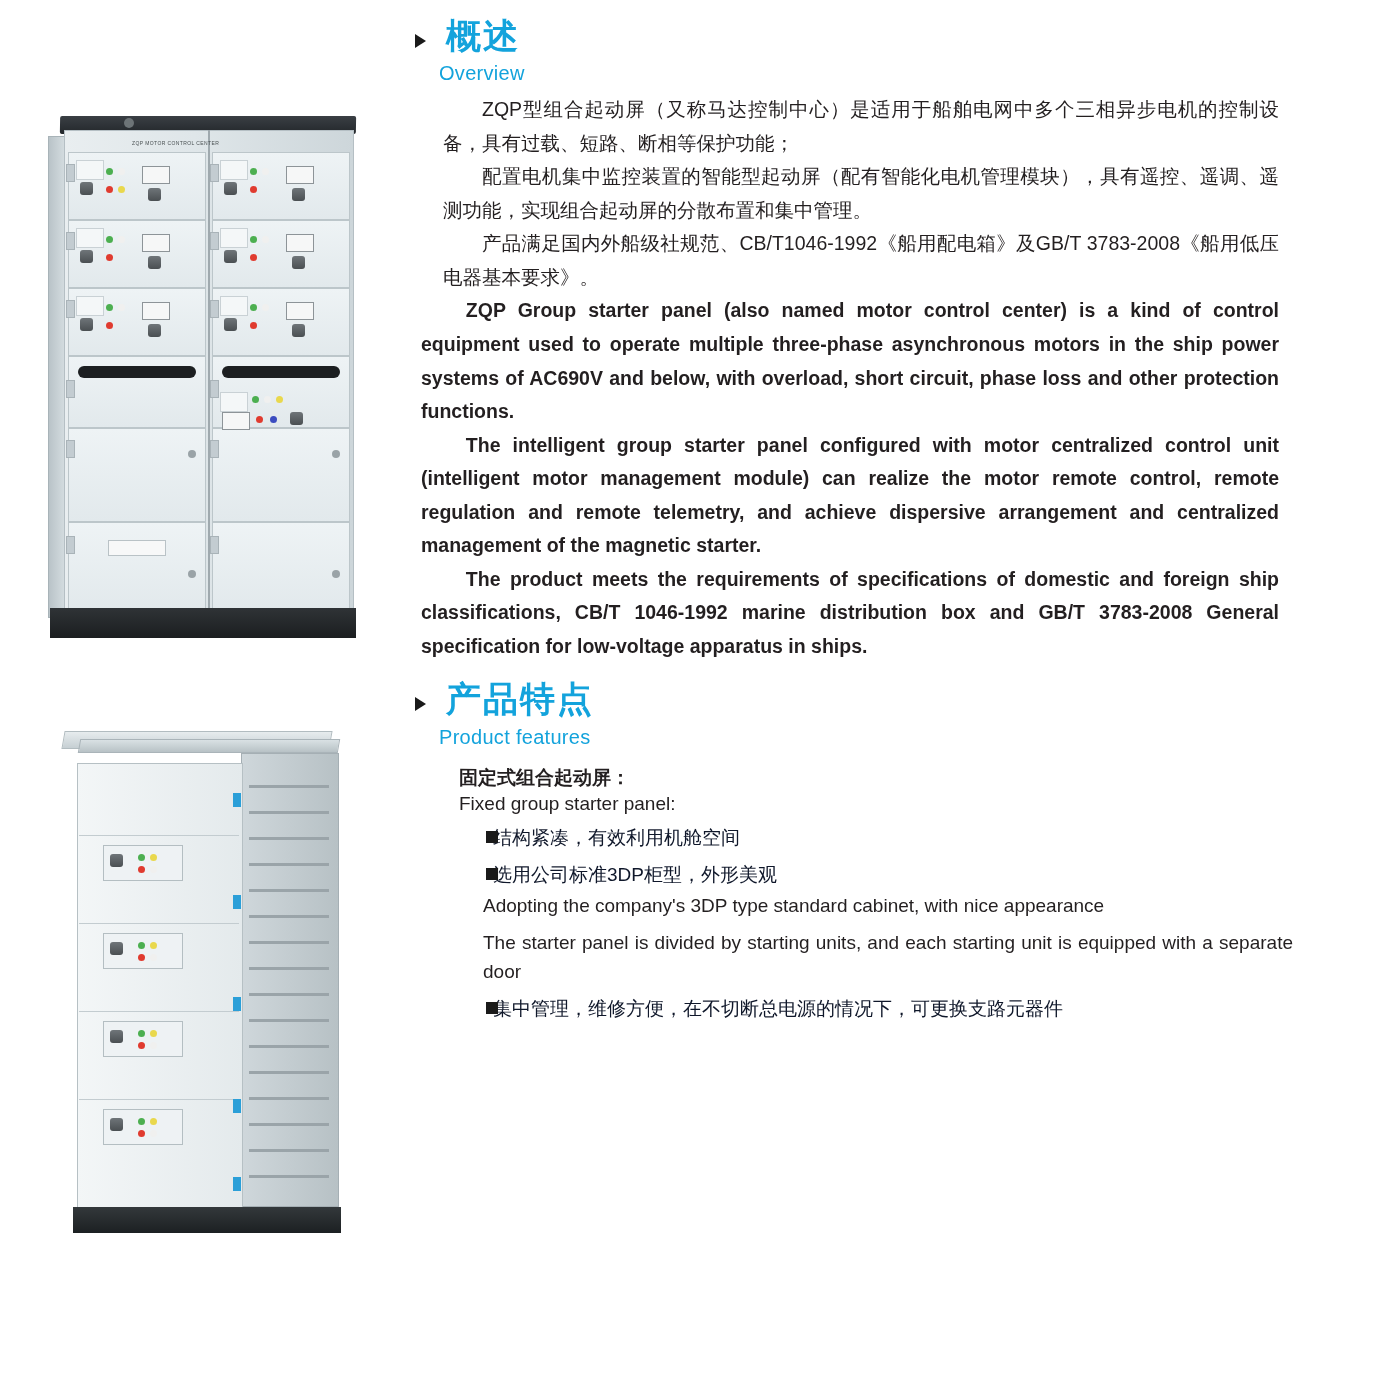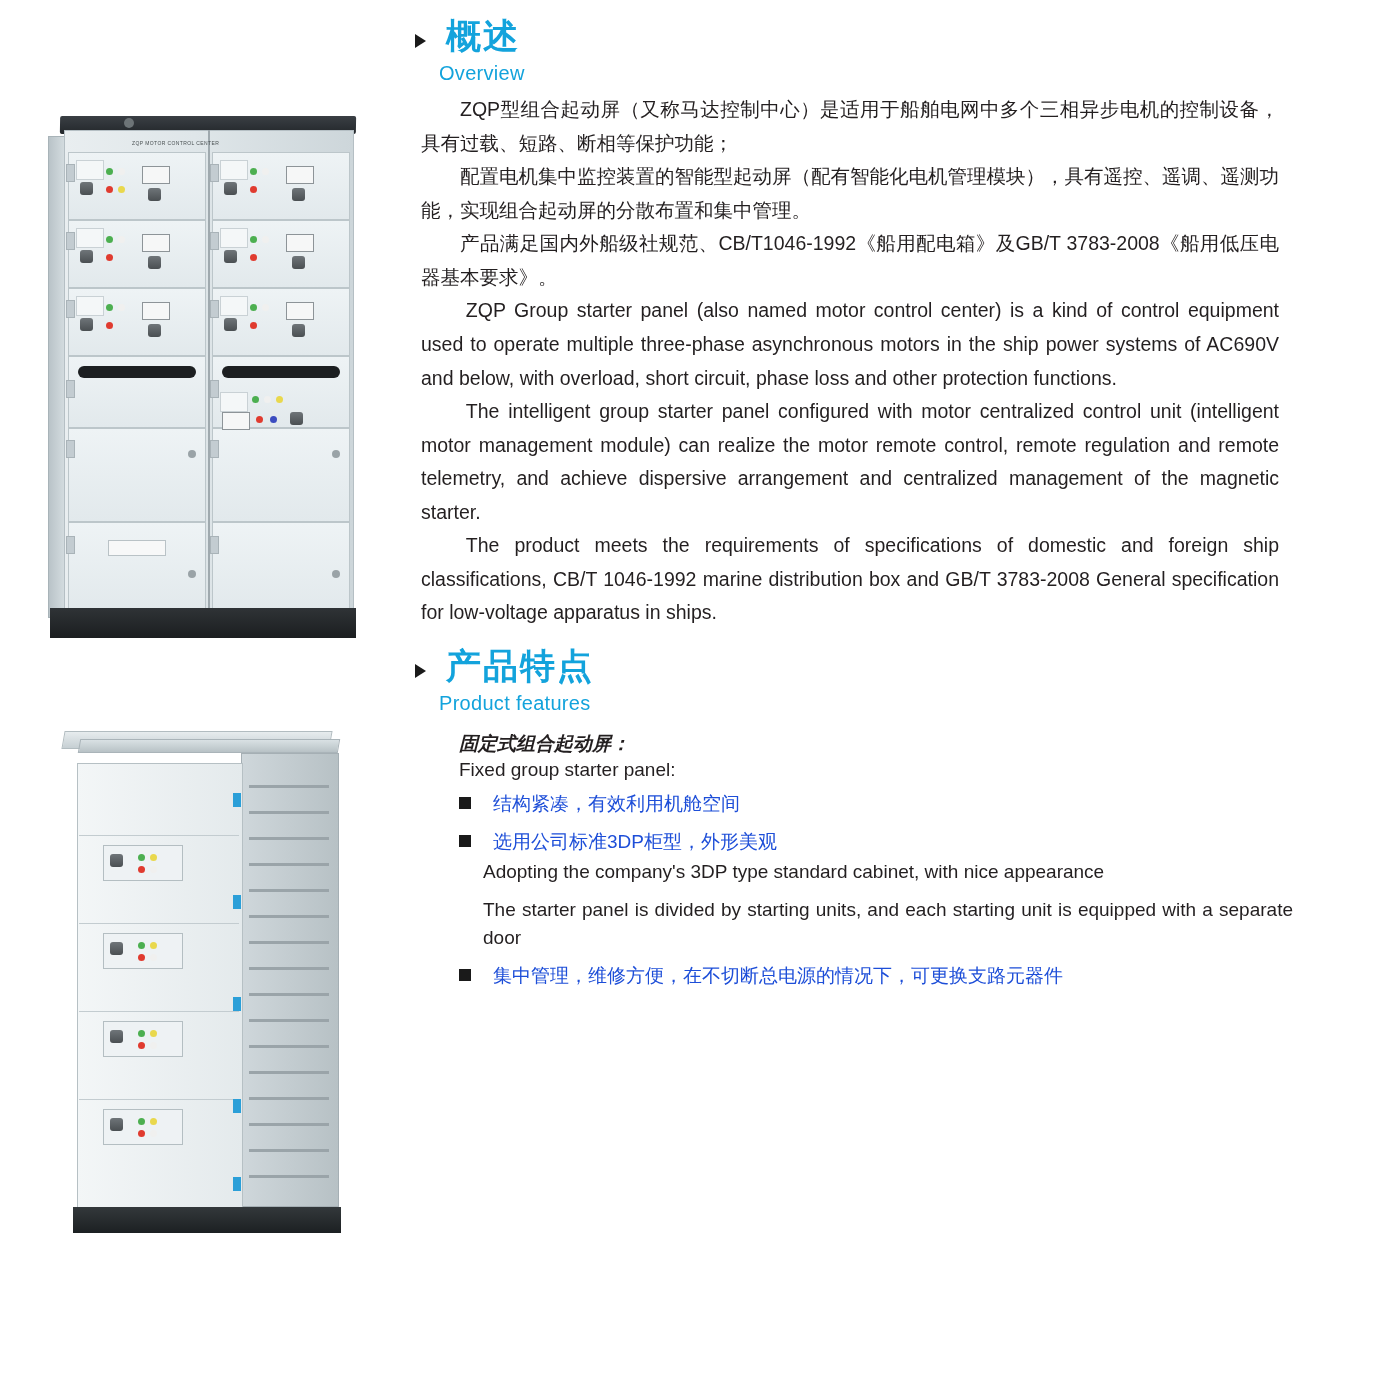--- a/index.html
+++ b/index.html
@@ -227,49 +227,49 @@
   }
 
   .para {
     font-size: 19.5px;
     line-height: 1.72;
     color: #231f20;
     text-align: justify;
     text-justify: inter-ideograph;
     margin: 0;
   }
-  .para.cn { text-indent: 2em; }
-  .para.en { text-indent: 2.3em; }
+  .para.cn { text-indent: 2em; margin-left: 22px; }
+  .para.en { text-indent: 2.3em; font-weight: bold; }
   .body-block { margin-left: 6px; margin-top: 8px; width: 858px; }
 
   .sub-cn {
     font-size: 19px;
     font-weight: bold;
     color: #231f20;
     margin-left: 44px;
     margin-top: 16px;
-    font-style: italic;
   }
   .sub-en {
     font-size: 19px;
     color: #231f20;
     margin-left: 44px;
     margin-top: 2px;
   }
 
   .feature {
     margin-left: 44px;
     margin-top: 9px;
   }
   .feature-cn {
     font-size: 19px;
-    color: #1d4ed8;
+    color: #0f172a;
     position: relative;
-    padding-left: 34px;
+    padding-left: 7px;
     line-height: 1.5;
+    margin-left: 27px;
   }
   .sq {
     position: absolute;
     left: 0; top: 7px;
     width: 12px; height: 12px;
     background: #1a1a1a;
   }
   .feature-en {
     font-size: 19px;
     color: #231f20;

